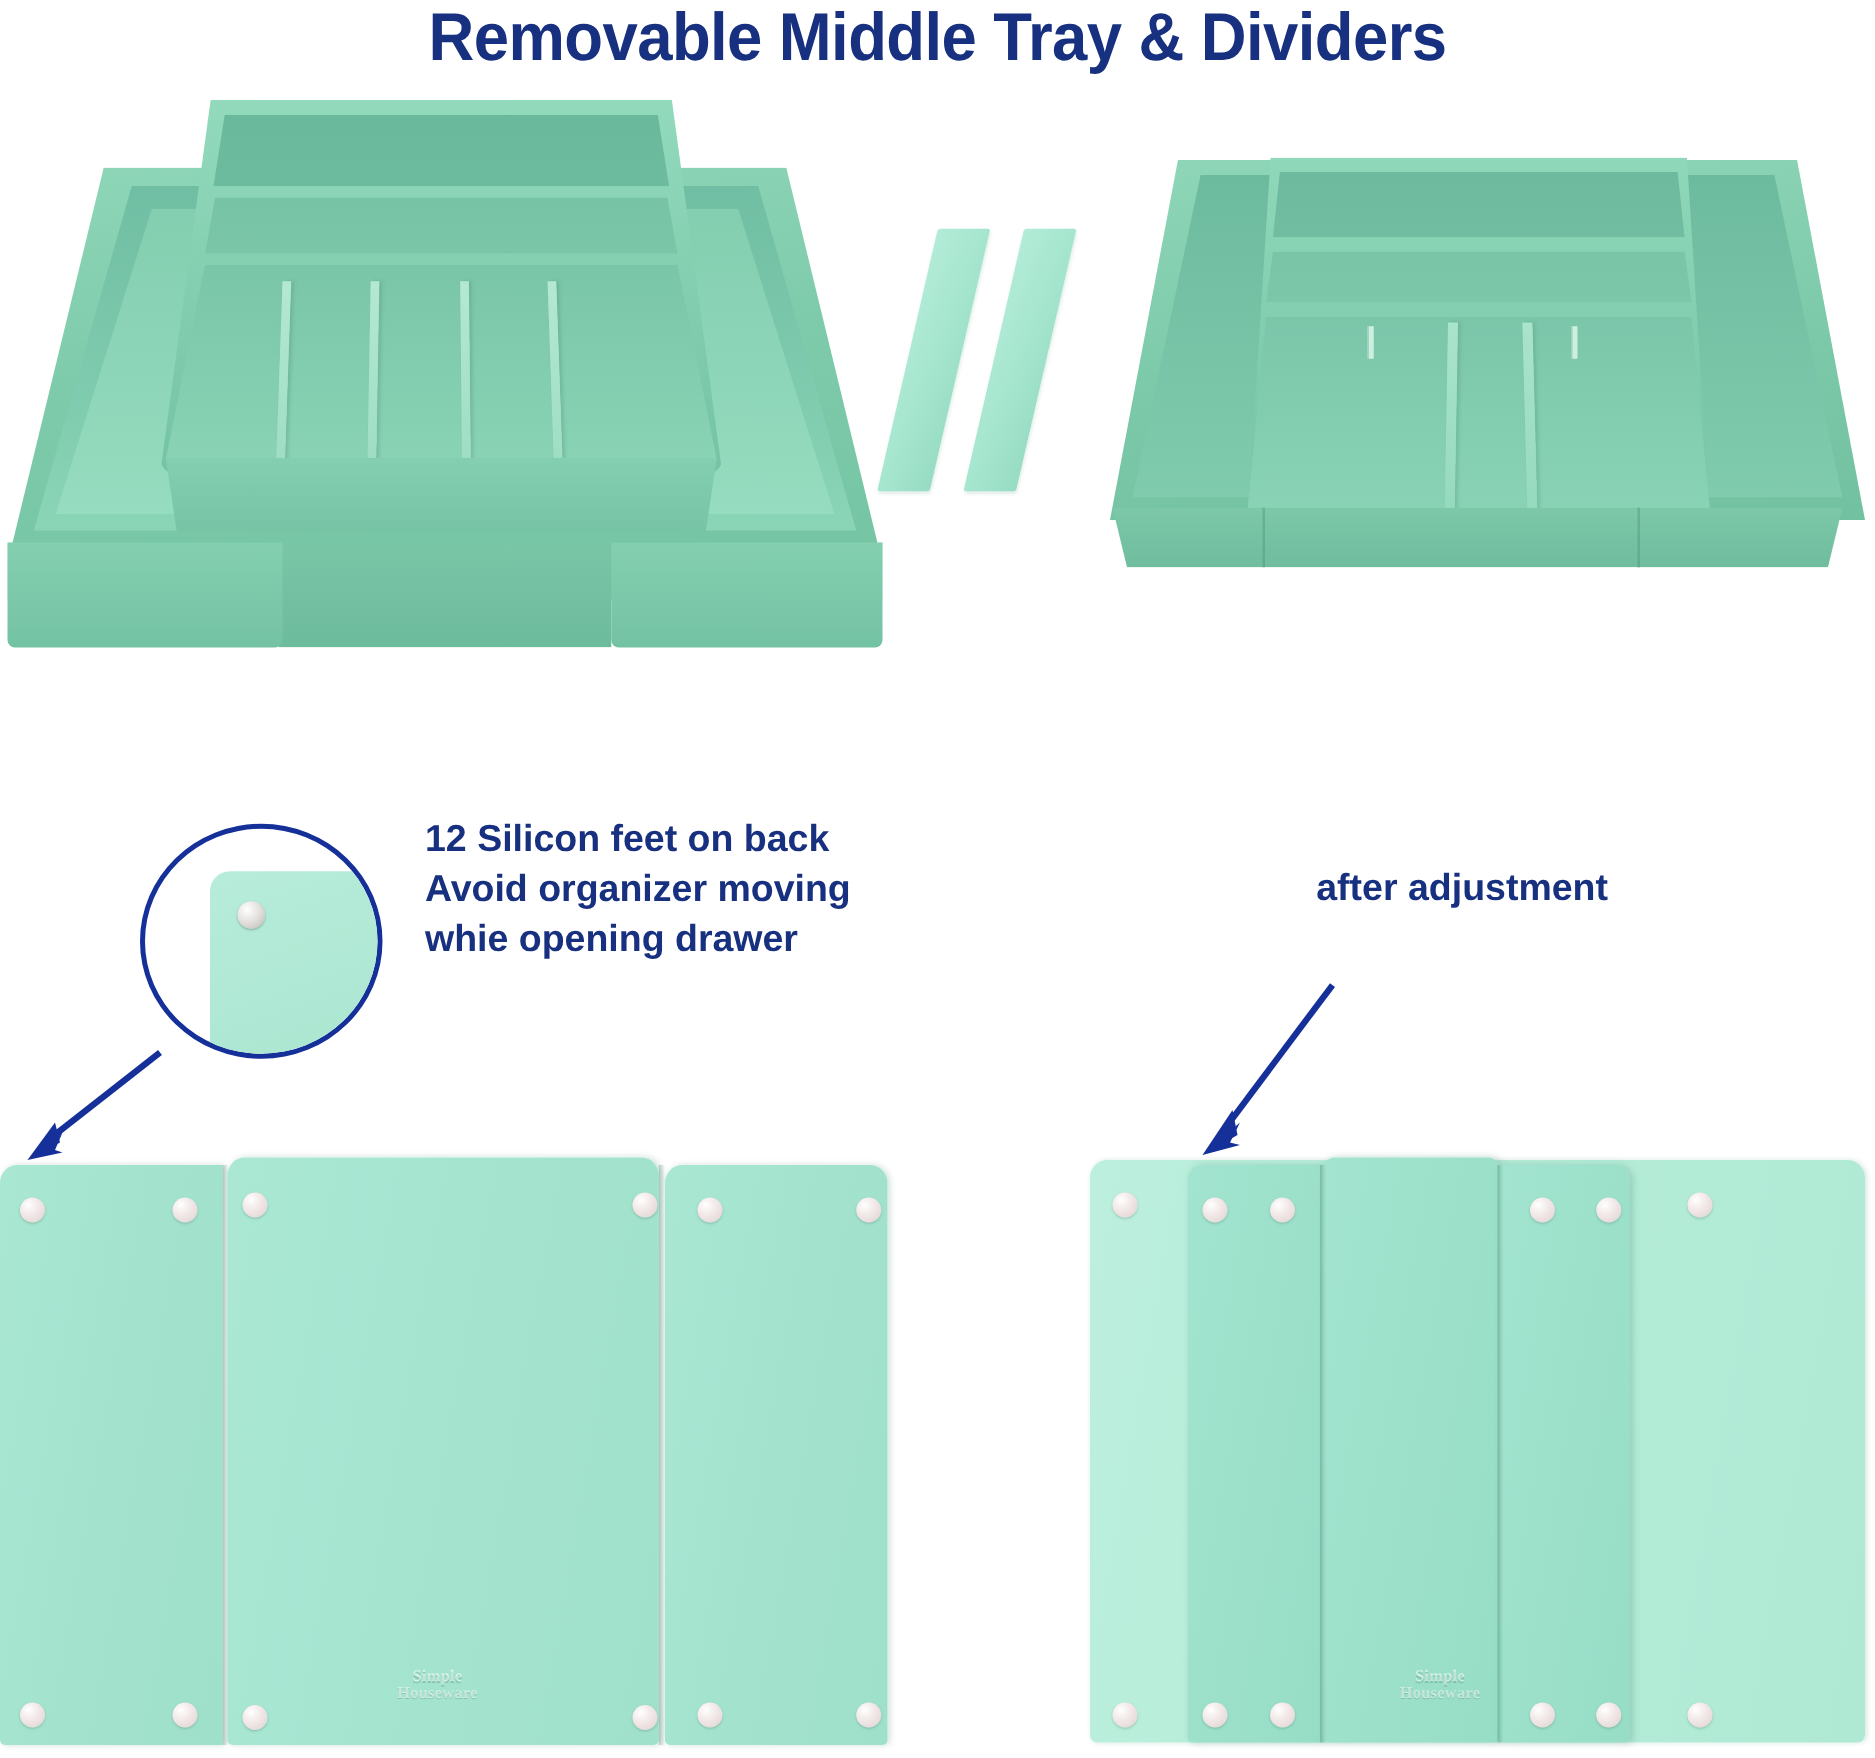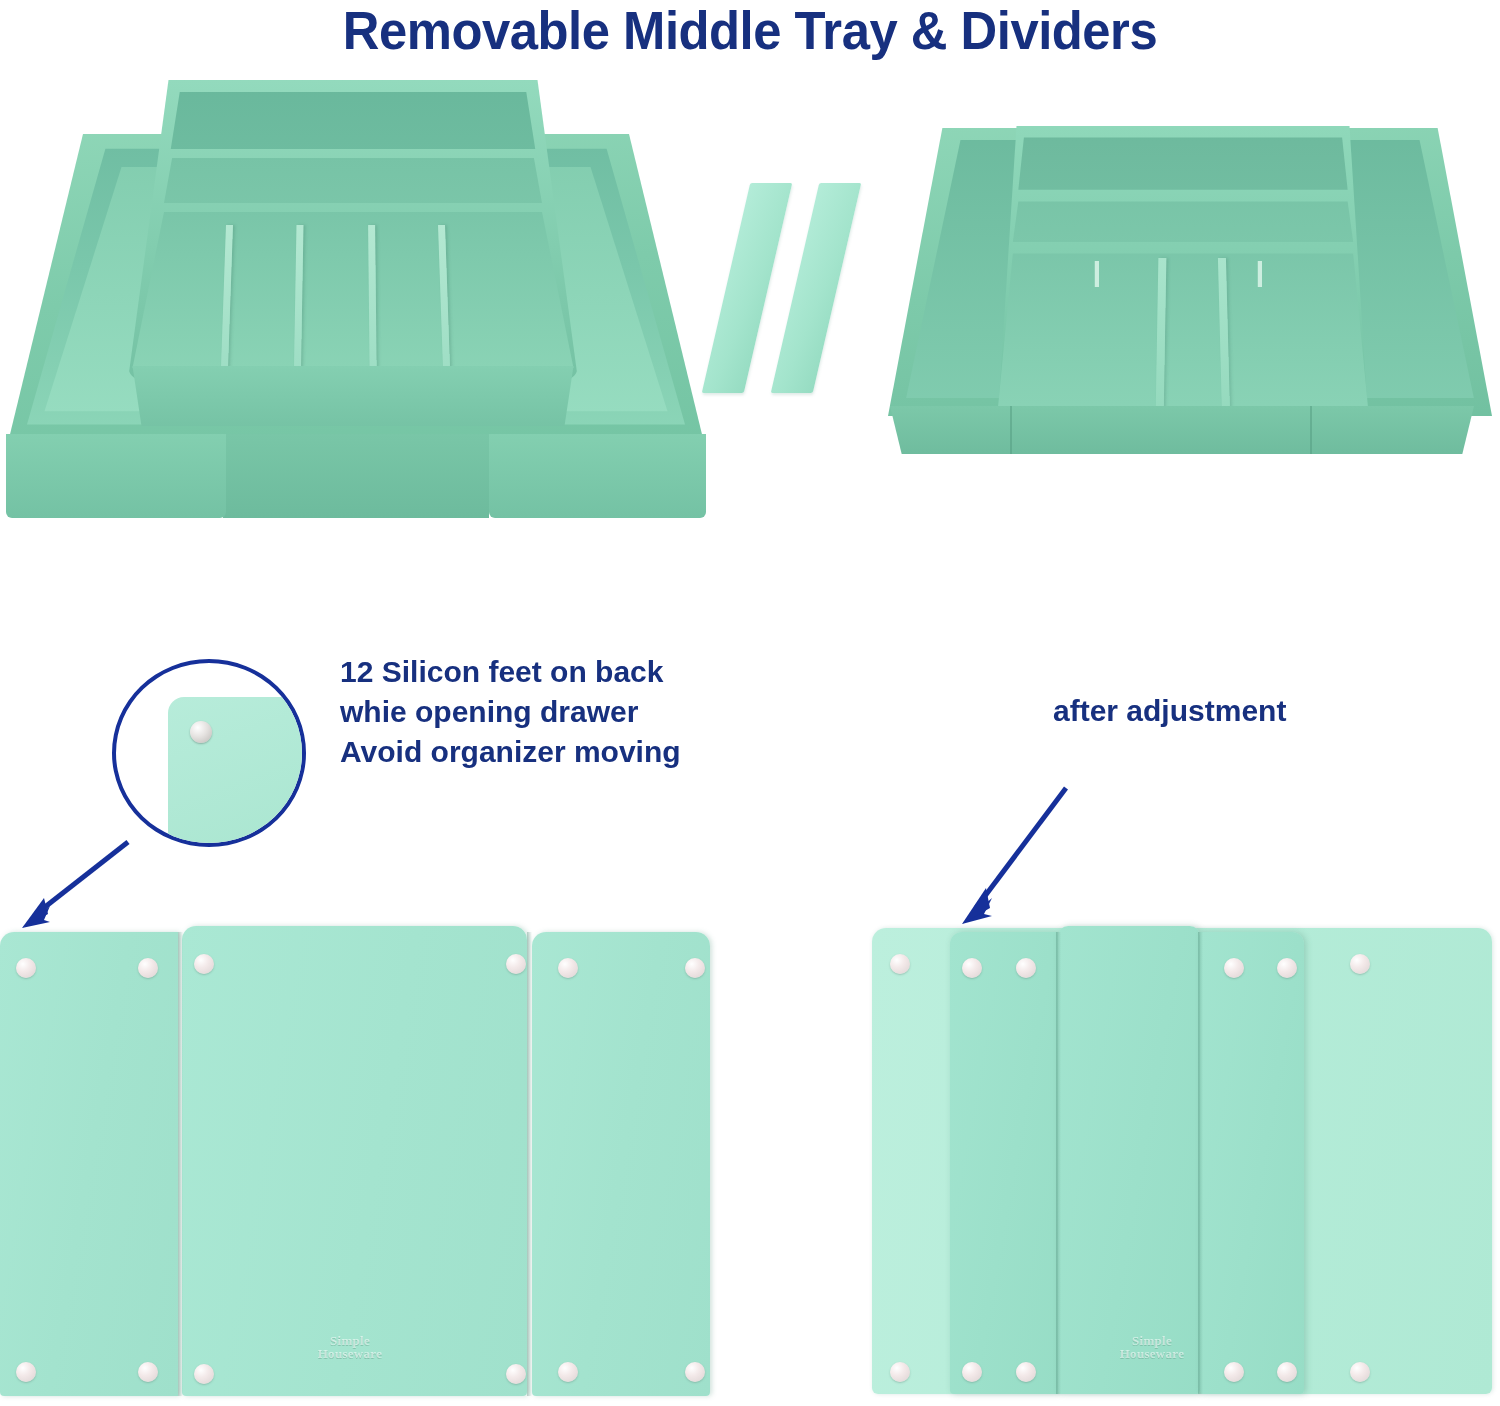--- a/index.html
+++ b/index.html
@@ -438,22 +438,22 @@
 </div>
 
 <svg class="arrow-svg" style="left:0px; top:836px; width:200px; height:100px;">
   <path d="M 128 6 L 36 78" stroke="#16309A" stroke-width="5" fill="none"></path>
   <path d="M 22 92 L 50 70 L 44 84 L 50 86 Z" fill="#16309A"></path>
   <path d="M 22 92 L 44 62 L 48 78 Z" fill="#16309A"></path>
 </svg>
 
 <div id="callout-left-text" class="callout-text">
   <div>12 Silicon feet on back</div>
+  <div>Avoid organizer moving</div>
   <div>whie opening drawer</div>
-  <div>Avoid organizer moving</div>
 </div>
 
 <div id="callout-right-text" class="callout-text">
   <div>after adjustment</div>
 </div>
 
 <svg class="arrow-svg" style="left:940px; top:782px; width:160px; height:160px;">
   <path d="M 126 6 L 36 126" stroke="#16309A" stroke-width="5" fill="none"></path>
   <path d="M 22 142 L 52 116 L 44 132 L 52 134 Z" fill="#16309A"></path>
   <path d="M 22 142 L 46 106 L 50 126 Z" fill="#16309A"></path>

